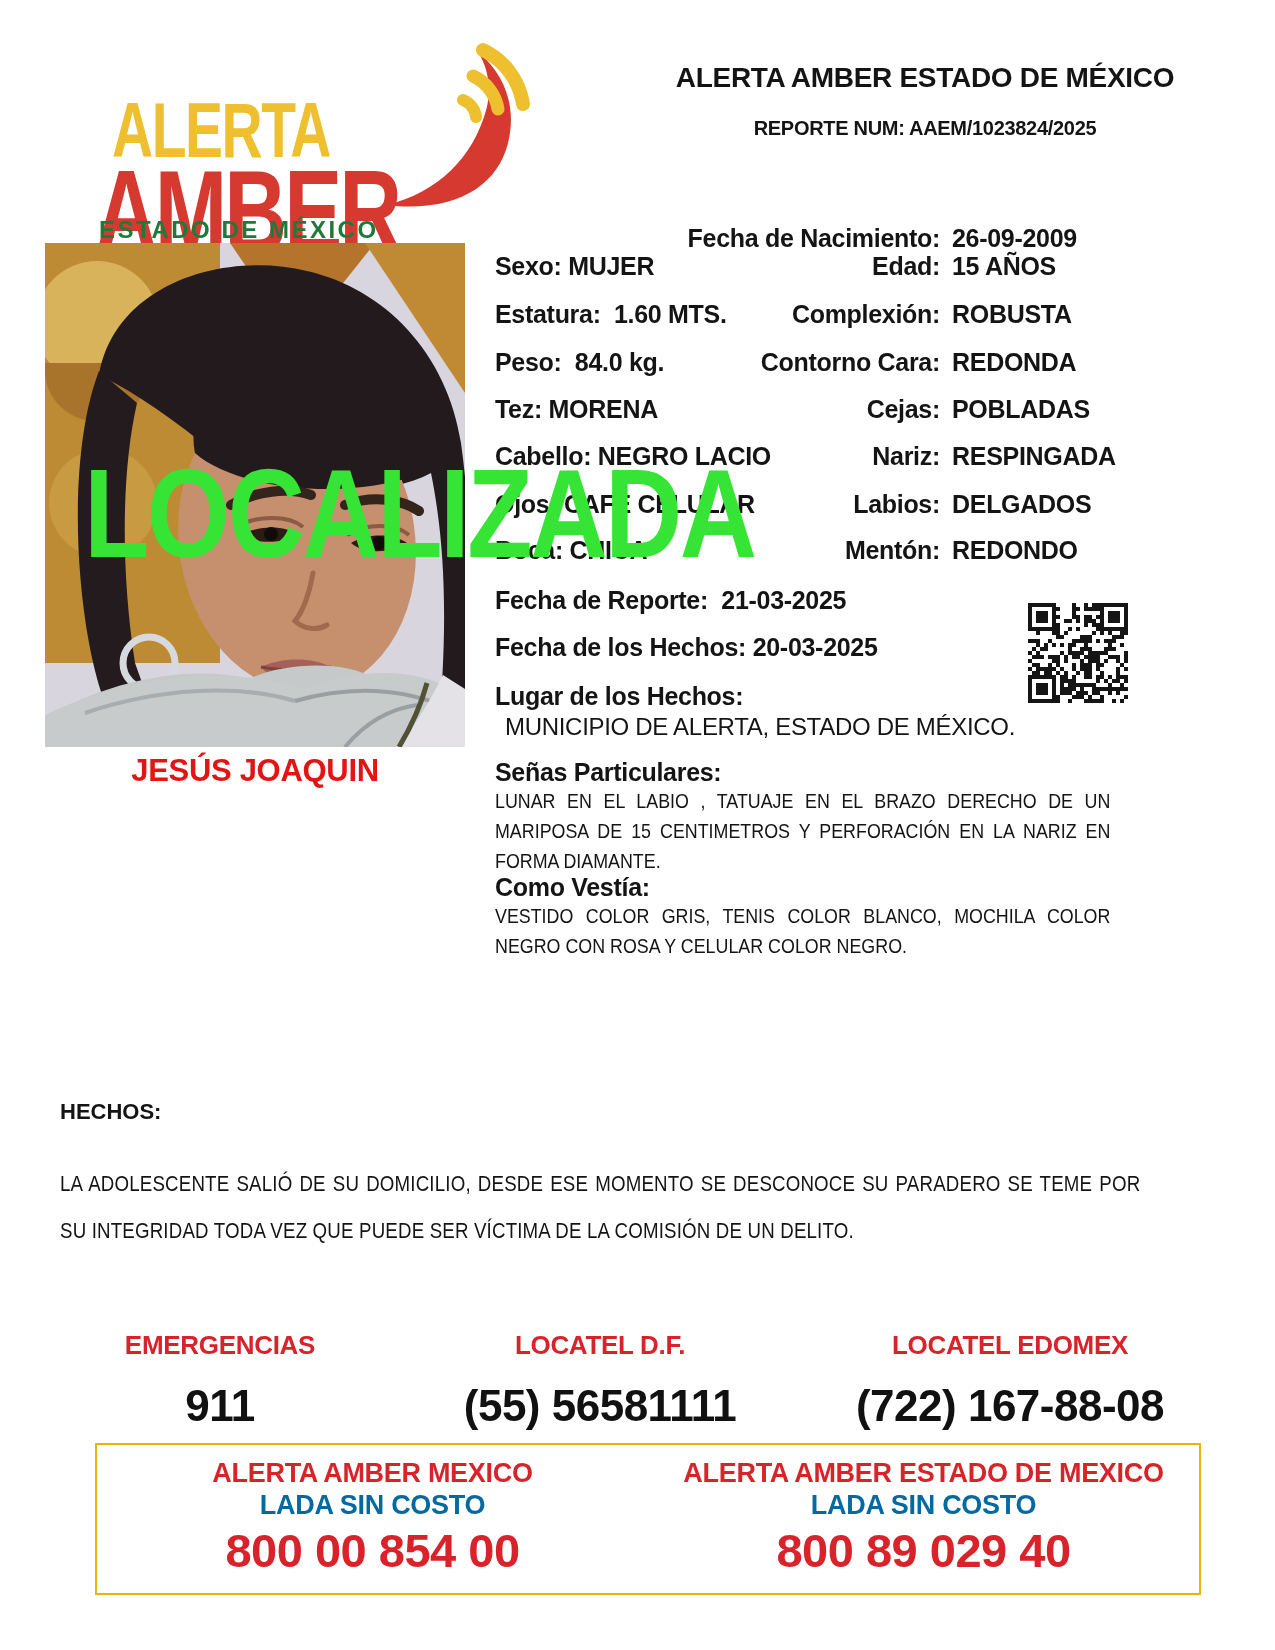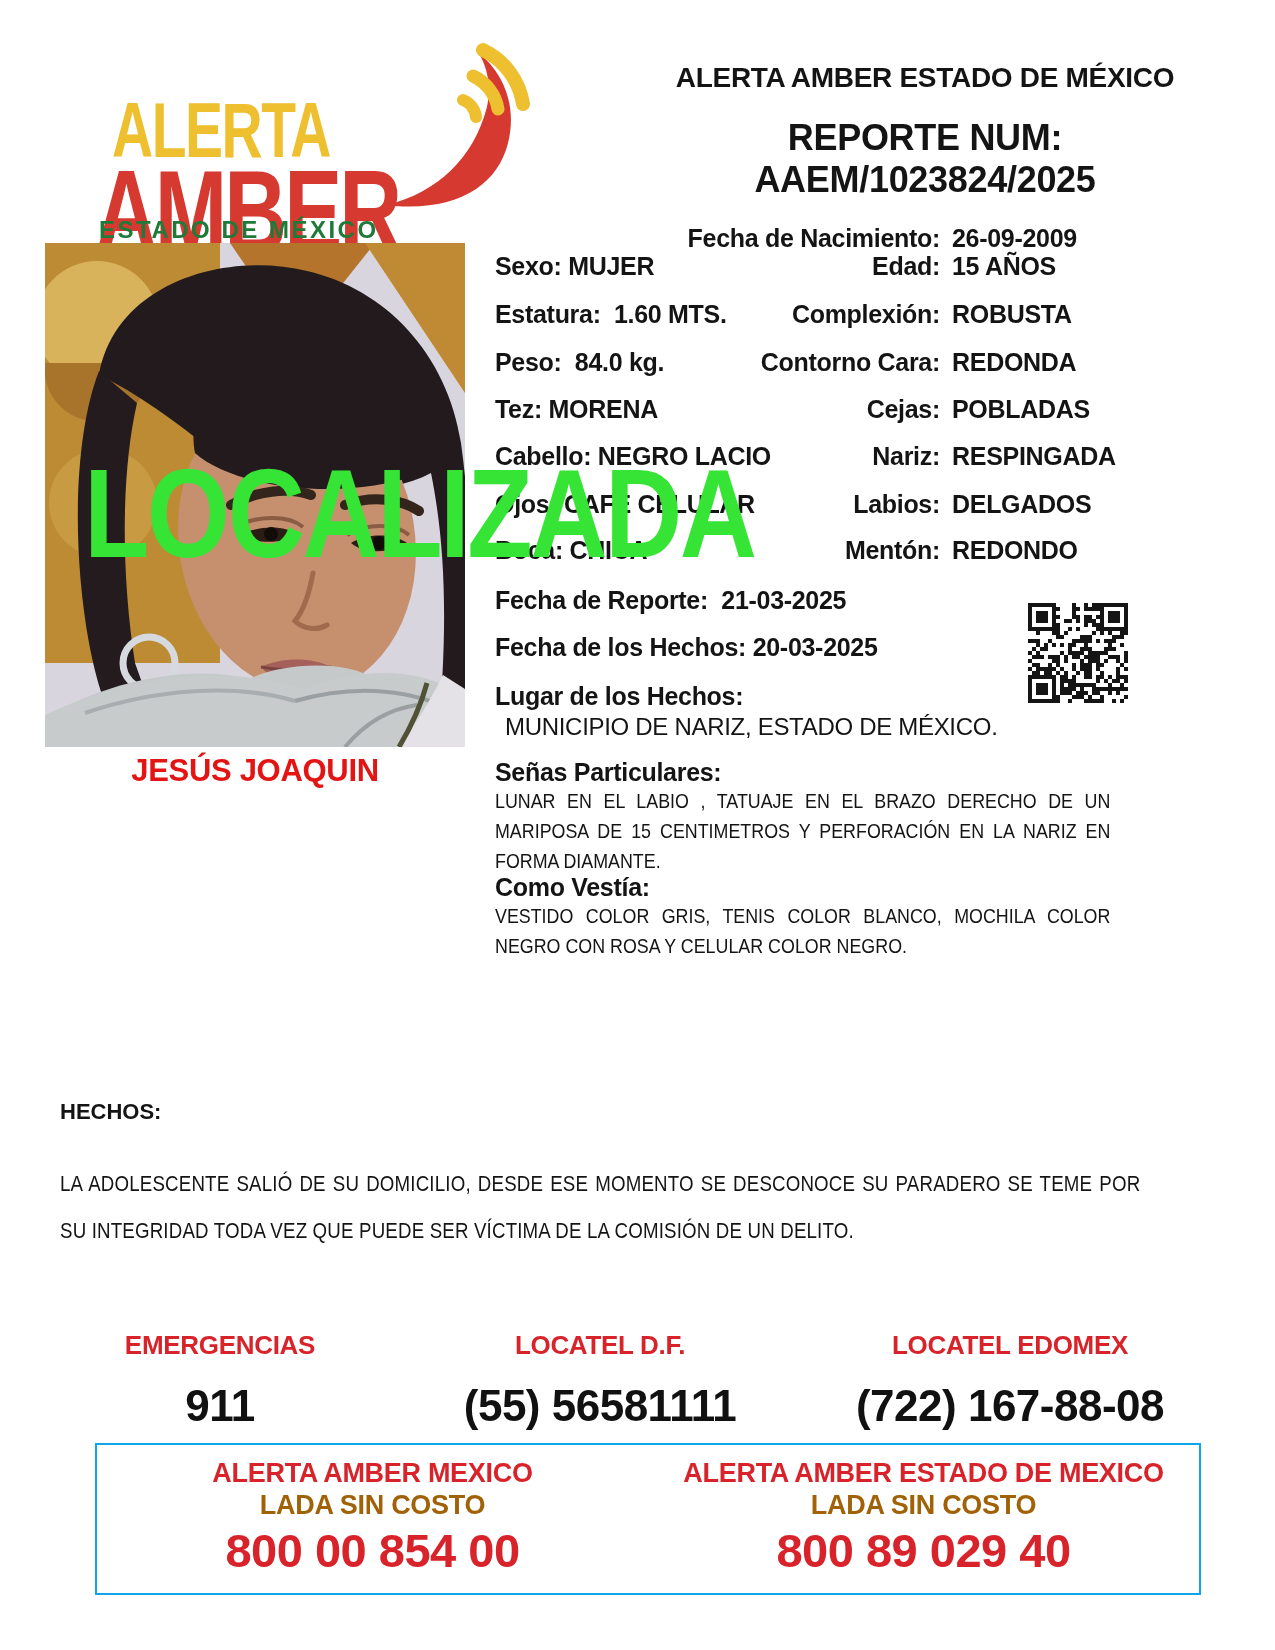--- a/index.html
+++ b/index.html
@@ -17,21 +17,21 @@
     color:var(--logo-yellow);letter-spacing:-2px;transform:scaleX(.73);transform-origin:left top;white-space:nowrap;}
   .logo-amber{position:absolute;left:0px;top:105px;font-size:116px;font-weight:bold;
     color:var(--logo-red);letter-spacing:-4px;transform:scaleX(.75);transform-origin:left top;white-space:nowrap;}
   .logo-estado{position:absolute;left:4px;top:176px;font-size:24px;font-weight:bold;
     color:var(--logo-green);letter-spacing:2.5px;white-space:nowrap;}
   .logo-swoosh{position:absolute;left:290px;top:2px;}
 
   
   .hdr{position:absolute;left:630px;top:62px;width:590px;text-align:center;}
   .hdr-line1{position:absolute;left:0;top:0;width:100%;font-size:28px;font-weight:bold;letter-spacing:-.3px;}
-  .hdr-line2{position:absolute;left:0;top:55px;width:100%;font-size:36px;font-weight:bold;letter-spacing:-.3px;}
+  .hdr-line2{position:absolute;left:0;top:55px;width:100%;font-size:20px;font-weight:bold;letter-spacing:-.3px;}
 
   
   .photo{position:absolute;left:45px;top:243px;width:420px;height:504px;overflow:hidden;background:#d9d5de;}
   .status-overlay{position:absolute;left:84px;top:441px;z-index:6;font-size:126px;font-weight:bold;
     color:var(--status-green);letter-spacing:-3px;transform:scaleX(.85);transform-origin:left top;white-space:nowrap;}
   .person-name{position:absolute;left:45px;top:750px;width:420px;text-align:center;
     font-size:31px;font-weight:bold;line-height:41px;color:var(--name-red);letter-spacing:-.3px;}
 
   
   .details{position:absolute;left:495px;top:220px;width:615px;height:760px;}
@@ -54,25 +54,25 @@
 
   
   .contact{position:absolute;text-align:center;}
   .contact .clabel{font-size:26px;font-weight:bold;color:var(--accent-red);letter-spacing:-.3px;}
   .contact .cnumber{font-size:44px;font-weight:bold;color:#111;margin-top:20px;letter-spacing:-.5px;}
   .contact1{left:90px;top:1330px;width:260px;}
   .contact2{left:430px;top:1330px;width:340px;}
   .contact3{left:830px;top:1330px;width:360px;}
 
   
-  .footer-box{position:absolute;left:95px;top:1443px;width:1106px;height:152px;border:2px solid #0ea5e9;
+  .footer-box{position:absolute;left:95px;top:1443px;width:1106px;height:152px;border:2px solid #eab308;
     display:flex;background:#fff;}
   .fcol{flex:1;position:relative;text-align:center;}
   .ftitle{position:absolute;left:0;top:13px;width:100%;font-size:27px;font-weight:bold;color:var(--accent-red);letter-spacing:-.3px;}
-  .fsub{position:absolute;left:0;top:45px;width:100%;font-size:27px;font-weight:bold;color:#a16207;letter-spacing:-.3px;}
+  .fsub{position:absolute;left:0;top:45px;width:100%;font-size:27px;font-weight:bold;color:#0369a1;letter-spacing:-.3px;}
   .fnumber{position:absolute;left:0;top:78px;width:100%;font-size:47px;font-weight:bold;color:var(--accent-red);letter-spacing:-.5px;}
 </style>
 </head>
 <body>
 
 <div class="page">
 
   <div class="logo">
     <div class="logo-alerta">ALERTA</div>
     <div class="logo-amber">AMBER</div>
@@ -177,21 +177,21 @@
     </div>
     <div class="drow" style="top:316px">
       <span class="dleft">Boca: CHICA</span>
       <span class="rlabel">Mentón:</span>
       <span class="rvalue">REDONDO</span>
     </div>
 
     <div class="dhead" style="top:366px">Fecha de Reporte:  21-03-2025</div>
     <div class="dhead" style="top:413px">Fecha de los Hechos: 20-03-2025</div>
     <div class="dhead" style="top:462px">Lugar de los Hechos:</div>
-    <div class="dplain" style="top:493px">MUNICIPIO DE NARIZ, ESTADO DE MÉXICO.</div>
+    <div class="dplain" style="top:493px">MUNICIPIO DE ALERTA, ESTADO DE MÉXICO.</div>
     <div class="dhead" style="top:538px">Señas Particulares:</div>
     <div class="jblock" style="top:566px;width:724px">
         <div class="jline">LUNAR EN EL LABIO , TATUAJE EN EL BRAZO DERECHO DE UN</div>
         <div class="jline">MARIPOSA DE 15 CENTIMETROS  Y PERFORACIÓN EN LA NARIZ EN</div>
         <div class="jline">FORMA DIAMANTE.</div>
       </div>
     <div class="dhead" style="top:653px">Como Vestía:</div>
     <div class="jblock" style="top:681px;width:724px">
         <div class="jline">VESTIDO  COLOR GRIS, TENIS  COLOR BLANCO, MOCHILA  COLOR</div>
         <div class="jline">NEGRO CON ROSA Y CELULAR  COLOR NEGRO.</div>

